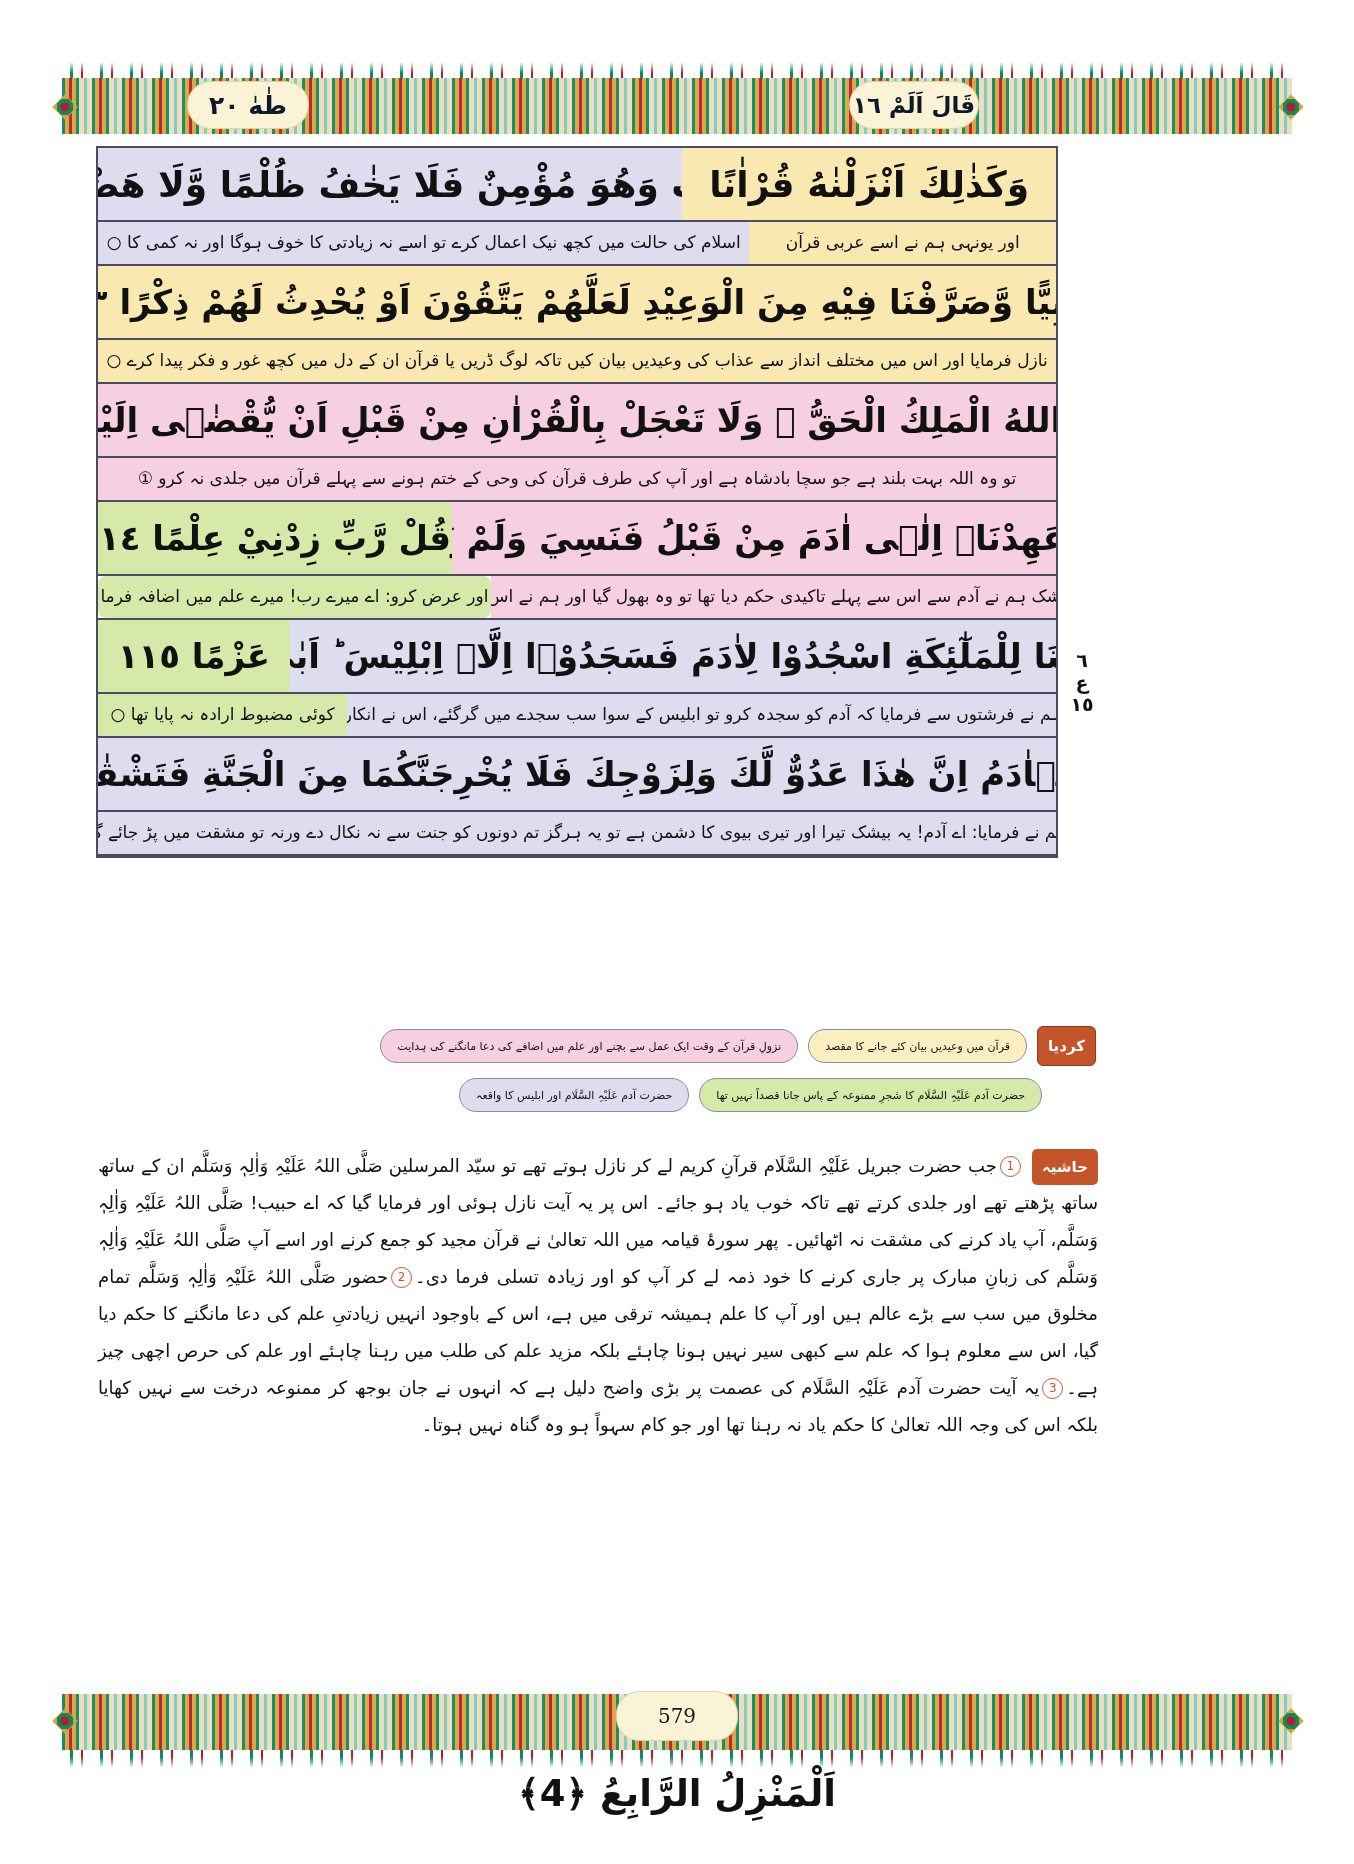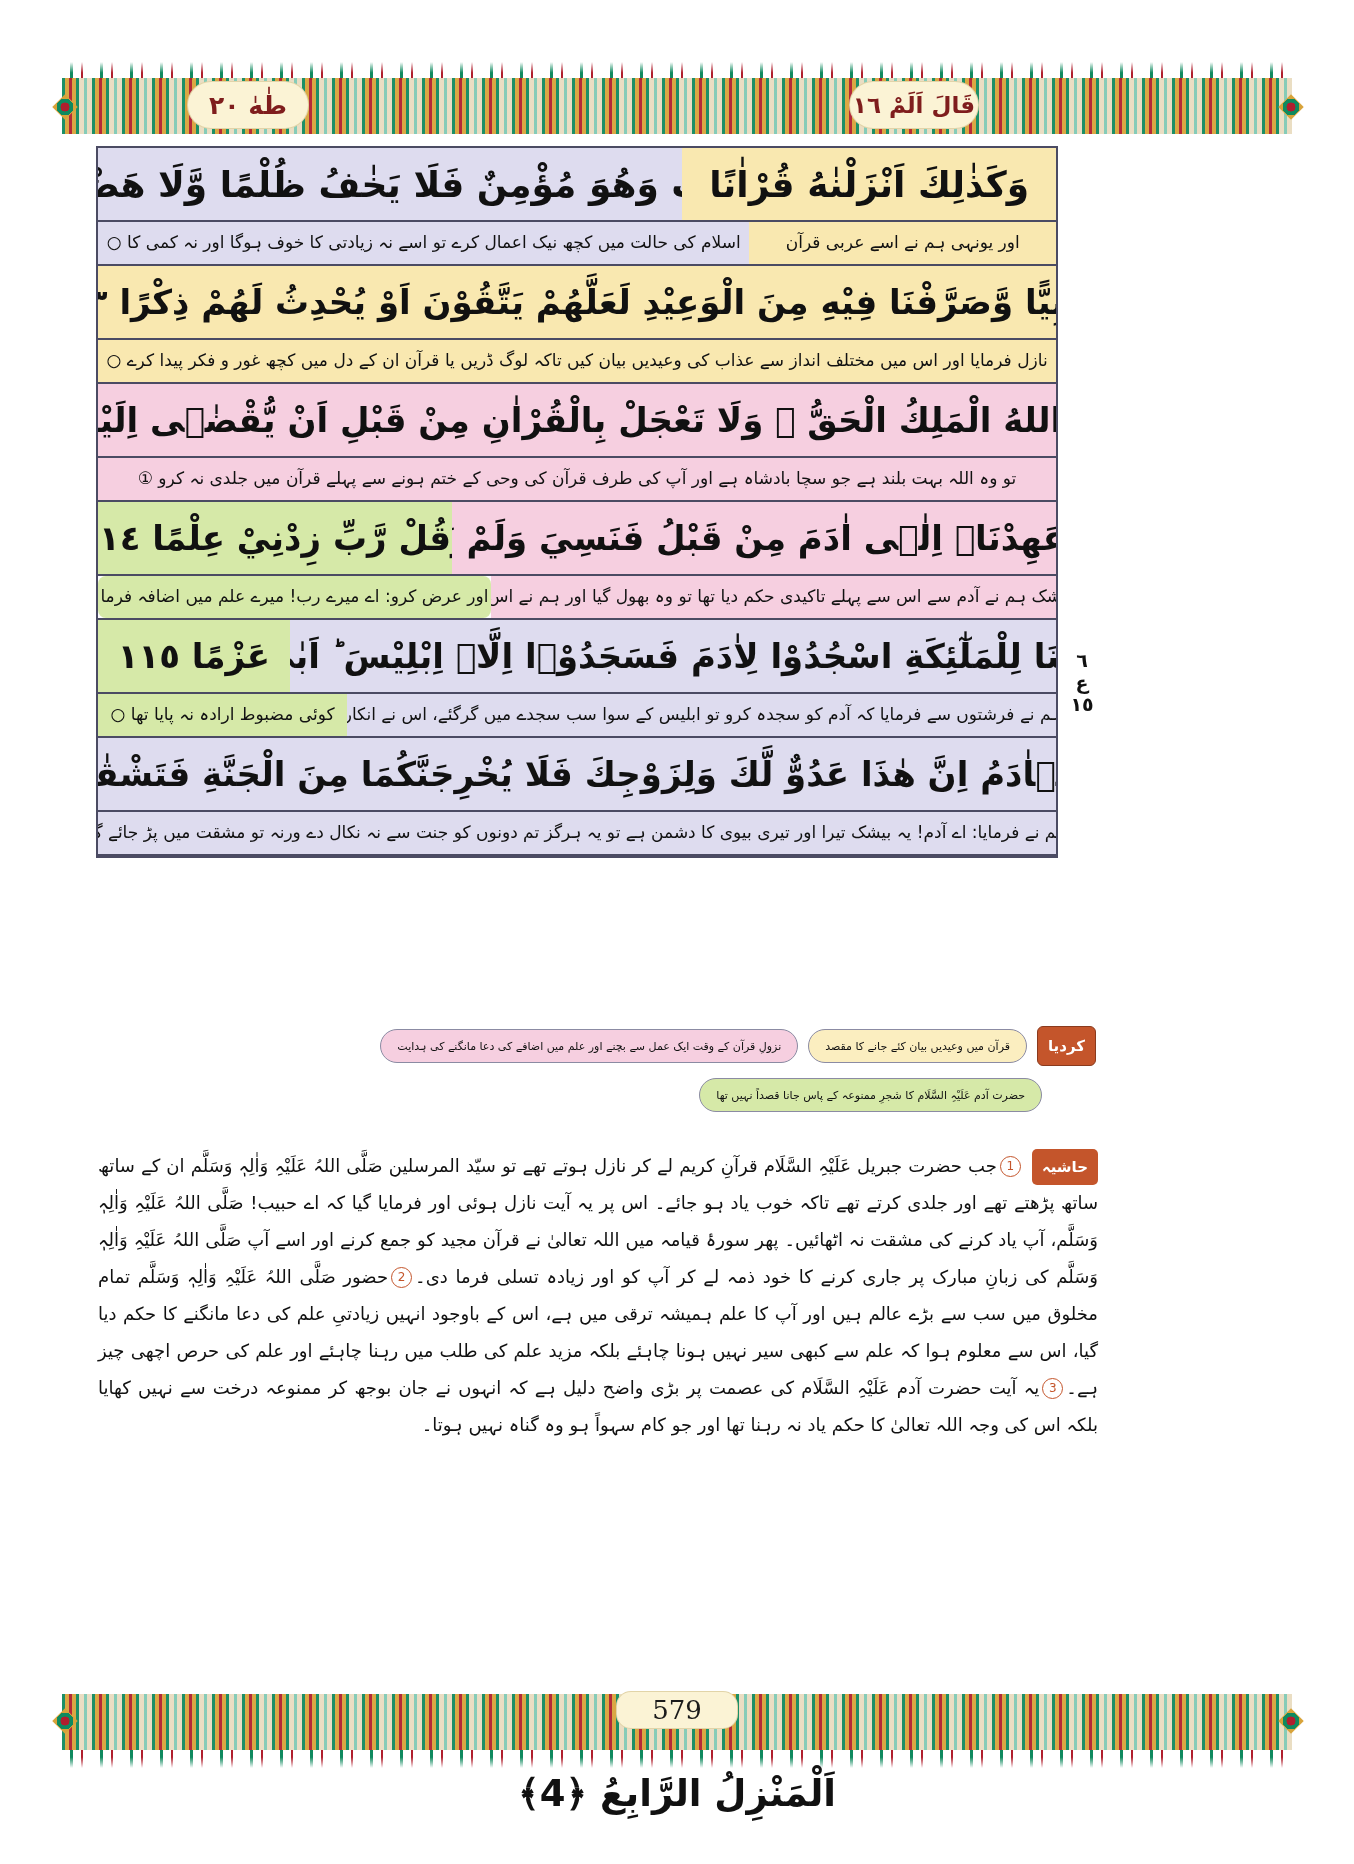--- a/index.html
+++ b/index.html
@@ -81,21 +81,21 @@
   
   .cartouche {
     position: absolute;
     background: #fbf3d5;
     border-radius: 26px;
     box-shadow: 0 0 0 1px #e2d4a8;
     display: flex;
     align-items: center;
     justify-content: center;
     font-family: "DejaVu Sans", serif;
-    color: #7f1d1d;
+    color: #0f172a;
     direction: rtl;
     white-space: nowrap;
   }
   .cartouche-surah {
     left: 188px; top: 82px; width: 120px; height: 46px;
     font-size: 25px; font-weight: bold;
   }
   .cartouche-para {
     left: 850px; top: 82px; width: 128px; height: 46px;
     font-size: 23px; font-weight: bold;
@@ -272,29 +272,29 @@
     margin: 0 3px;
     vertical-align: 2px;
   }
 
   
   .page-number {
     position: absolute;
     left: 617px;
     top: 1692px;
     width: 120px;
-    height: 36px;
+    height: 48px;
     background: #fbf3d5;
-    border-radius: 14px;
+    border-radius: 22px;
     box-shadow: 0 0 0 1px #e2d4a8;
     display: flex;
     align-items: center;
     justify-content: center;
     font-family: "DejaVu Serif", serif;
-    font-size: 26px;
+    font-size: 20px;
     color: #1a1a1a;
   }
   .manzil {
     position: absolute;
     left: 0;
     top: 1772px;
     width: 1354px;
     text-align: center;
     font-family: "DejaVu Sans", serif;
     font-size: 37px;
@@ -379,20 +379,21 @@
   </div>
 
   <div class="headings-area">
     <div class="heading-line">
       <span class="pill-label">کردیا</span>
       <span class="pill cream">قرآن میں وعیدیں بیان کئے جانے کا مقصد</span>
       <span class="pill pink">نزولِ قرآن کے وقت ایک عمل سے بچنے اور علم میں اضافے کی دعا مانگنے کی ہدایت</span>
     </div>
     <div class="heading-line" style="padding-right:54px;">
       <span class="pill green">حضرت آدم عَلَیْہِ السَّلَام کا شجرِ ممنوعہ کے پاس جانا قصداً نہیں تھا</span>
+      <span class="pill lav">حضرت آدم عَلَیْہِ السَّلَام اور ابلیس کا واقعہ</span>
     </div>
   </div>
 
   <div class="footnote-area">
     <div class="footnote-body">
       <span class="footnote-label">حاشیہ</span><span class="fn-marker">1</span><span>جب حضرت جبریل عَلَیْہِ السَّلَام قرآنِ کریم لے کر نازل ہوتے تھے تو سیّد المرسلین صَلَّی اللہُ عَلَیْہِ وَاٰلِہٖ وَسَلَّم ان کے ساتھ ساتھ پڑھتے تھے اور جلدی کرتے تھے تاکہ خوب یاد ہو جائے۔ اس پر یہ آیت نازل ہوئی اور فرمایا گیا کہ اے حبیب! صَلَّی اللہُ عَلَیْہِ وَاٰلِہٖ وَسَلَّم، آپ یاد کرنے کی مشقت نہ اٹھائیں۔ پھر سورۂ قیامہ میں اللہ تعالیٰ نے قرآن مجید کو جمع کرنے اور اسے آپ صَلَّی اللہُ عَلَیْہِ وَاٰلِہٖ وَسَلَّم کی زبانِ مبارک پر جاری کرنے کا خود ذمہ لے کر آپ کو اور زیادہ تسلی فرما دی۔</span><span class="fn-marker">2</span><span>حضور صَلَّی اللہُ عَلَیْہِ وَاٰلِہٖ وَسَلَّم تمام مخلوق میں سب سے بڑے عالم ہیں اور آپ کا علم ہمیشہ ترقی میں ہے، اس کے باوجود انہیں زیادتیِ علم کی دعا مانگنے کا حکم دیا گیا، اس سے معلوم ہوا کہ علم سے کبھی سیر نہیں ہونا چاہئے بلکہ مزید علم کی طلب میں رہنا چاہئے اور علم کی حرص اچھی چیز ہے۔</span><span class="fn-marker">3</span><span>یہ آیت حضرت آدم عَلَیْہِ السَّلَام کی عصمت پر بڑی واضح دلیل ہے کہ انہوں نے جان بوجھ کر ممنوعہ درخت سے نہیں کھایا بلکہ اس کی وجہ اللہ تعالیٰ کا حکم یاد نہ رہنا تھا اور جو کام سہواً ہو وہ گناہ نہیں ہوتا۔</span>
     </div>
   </div>
 
   <div class="ornament-band bottom"></div>

